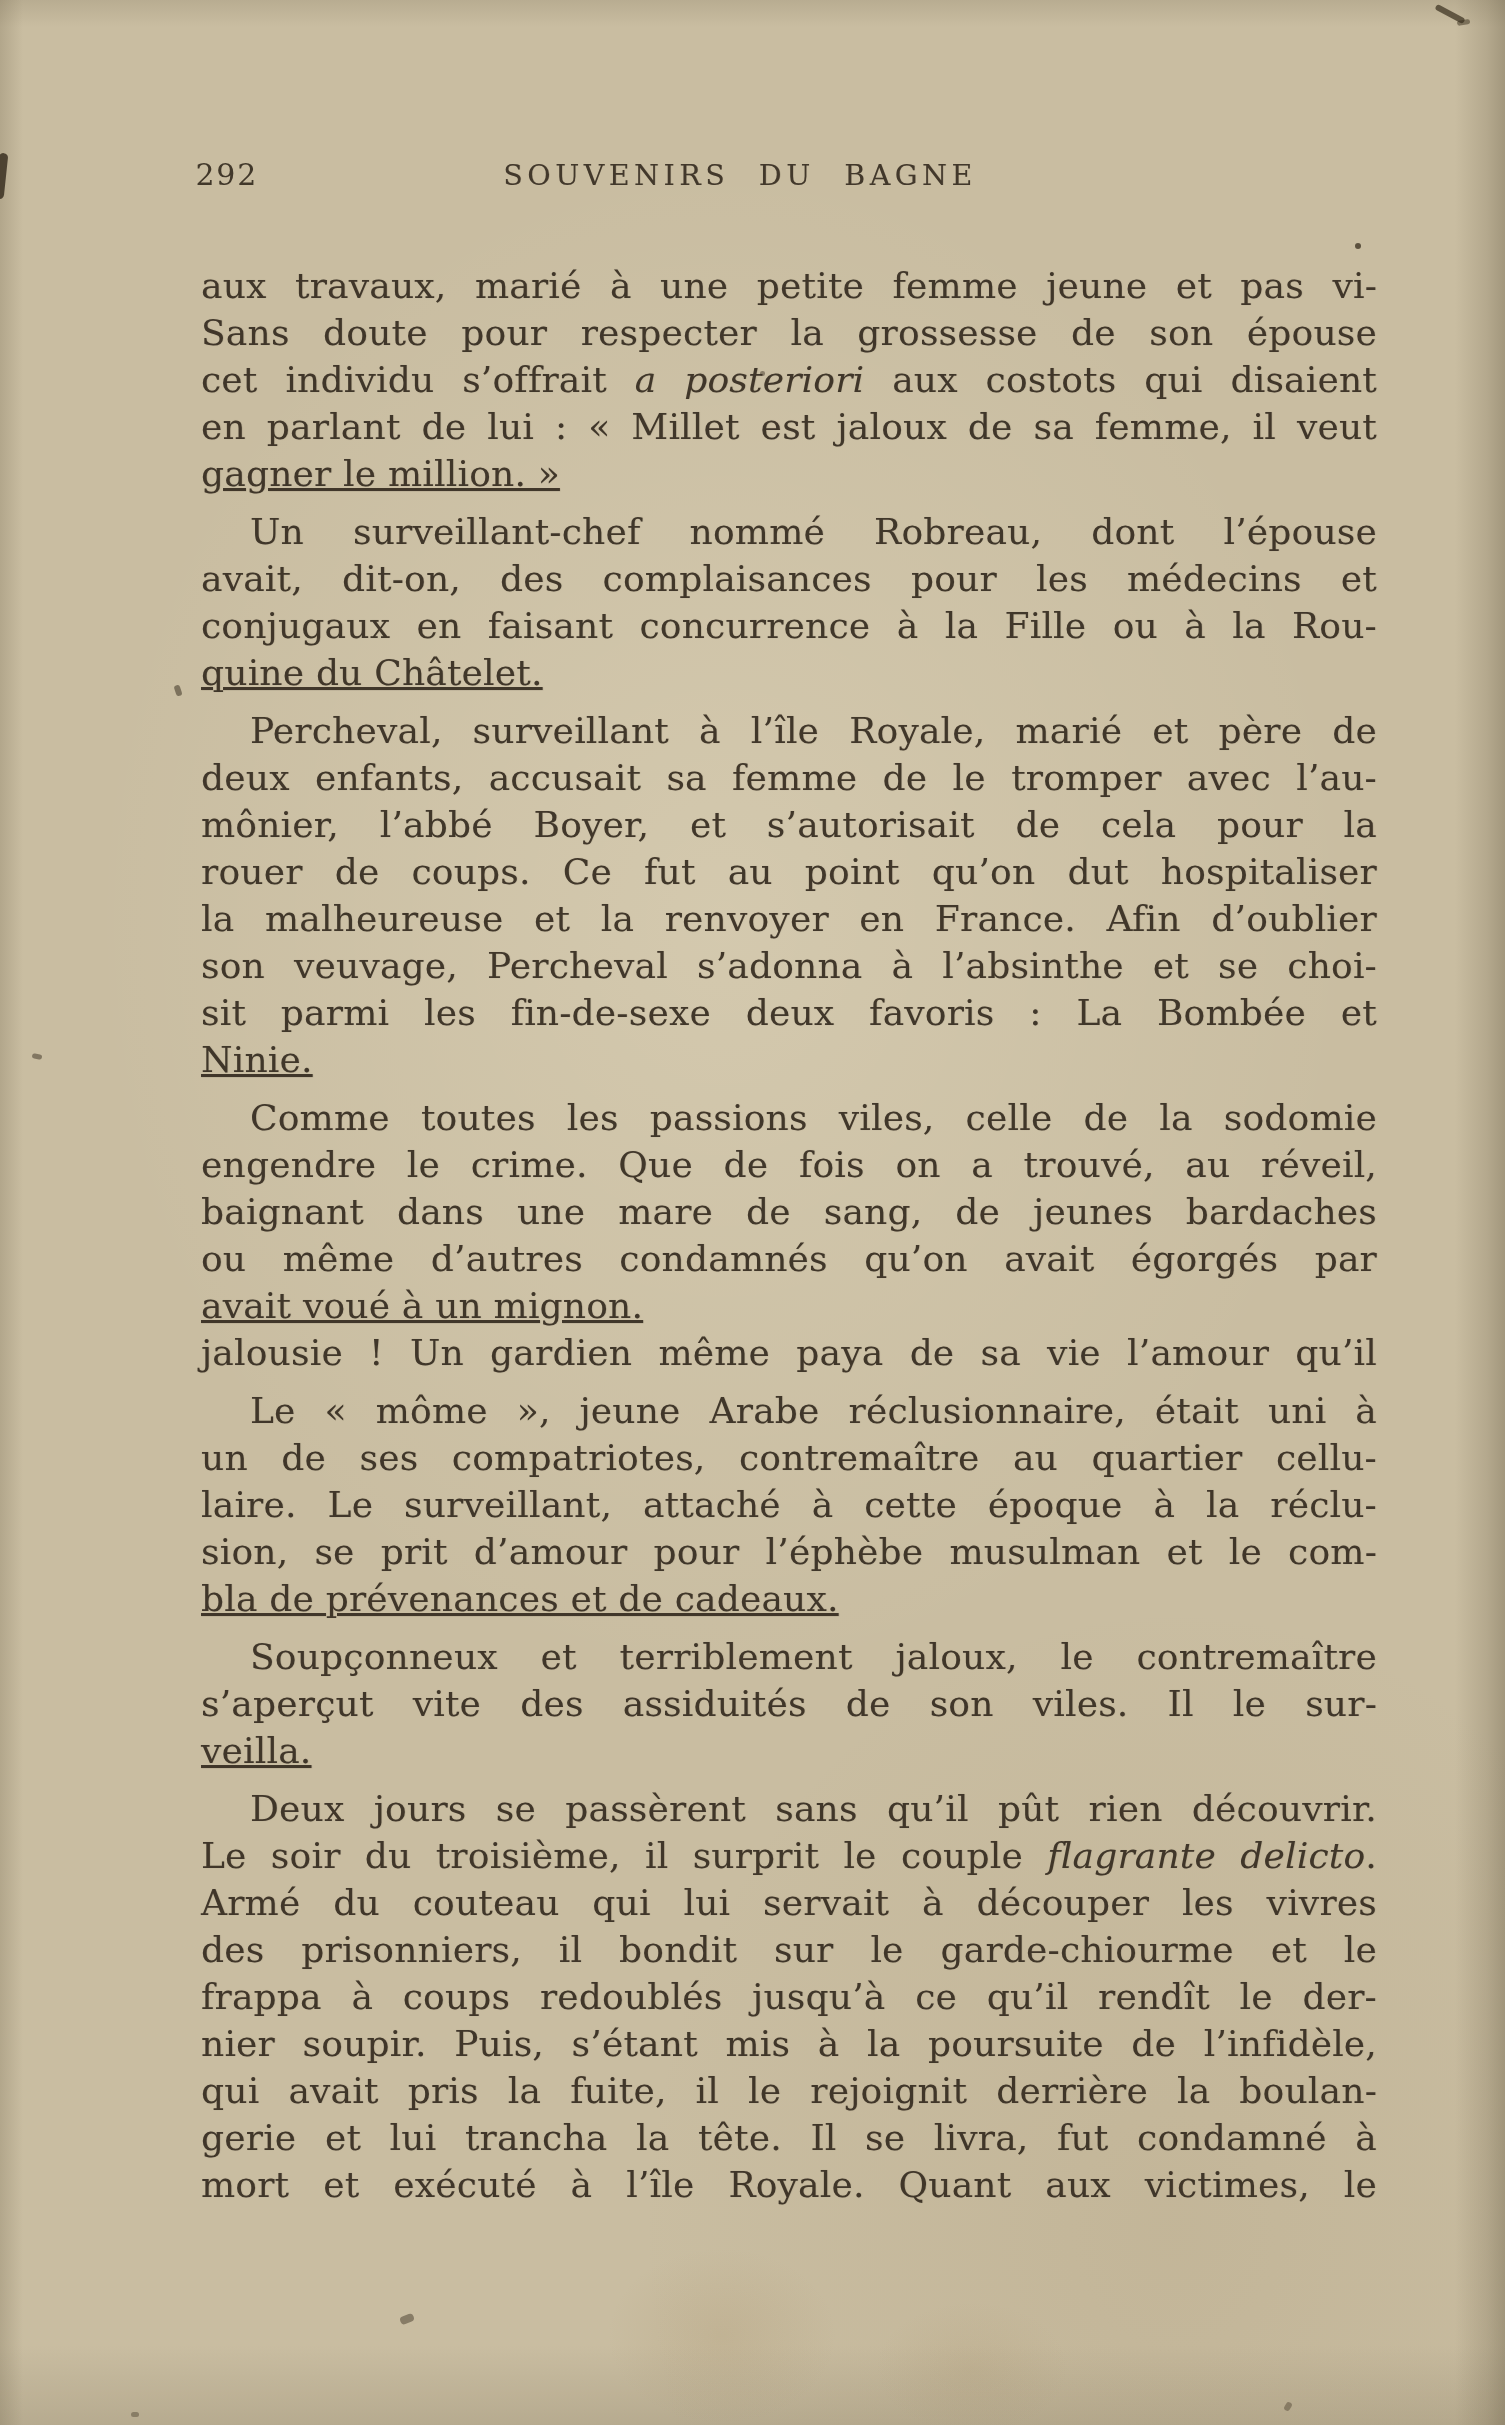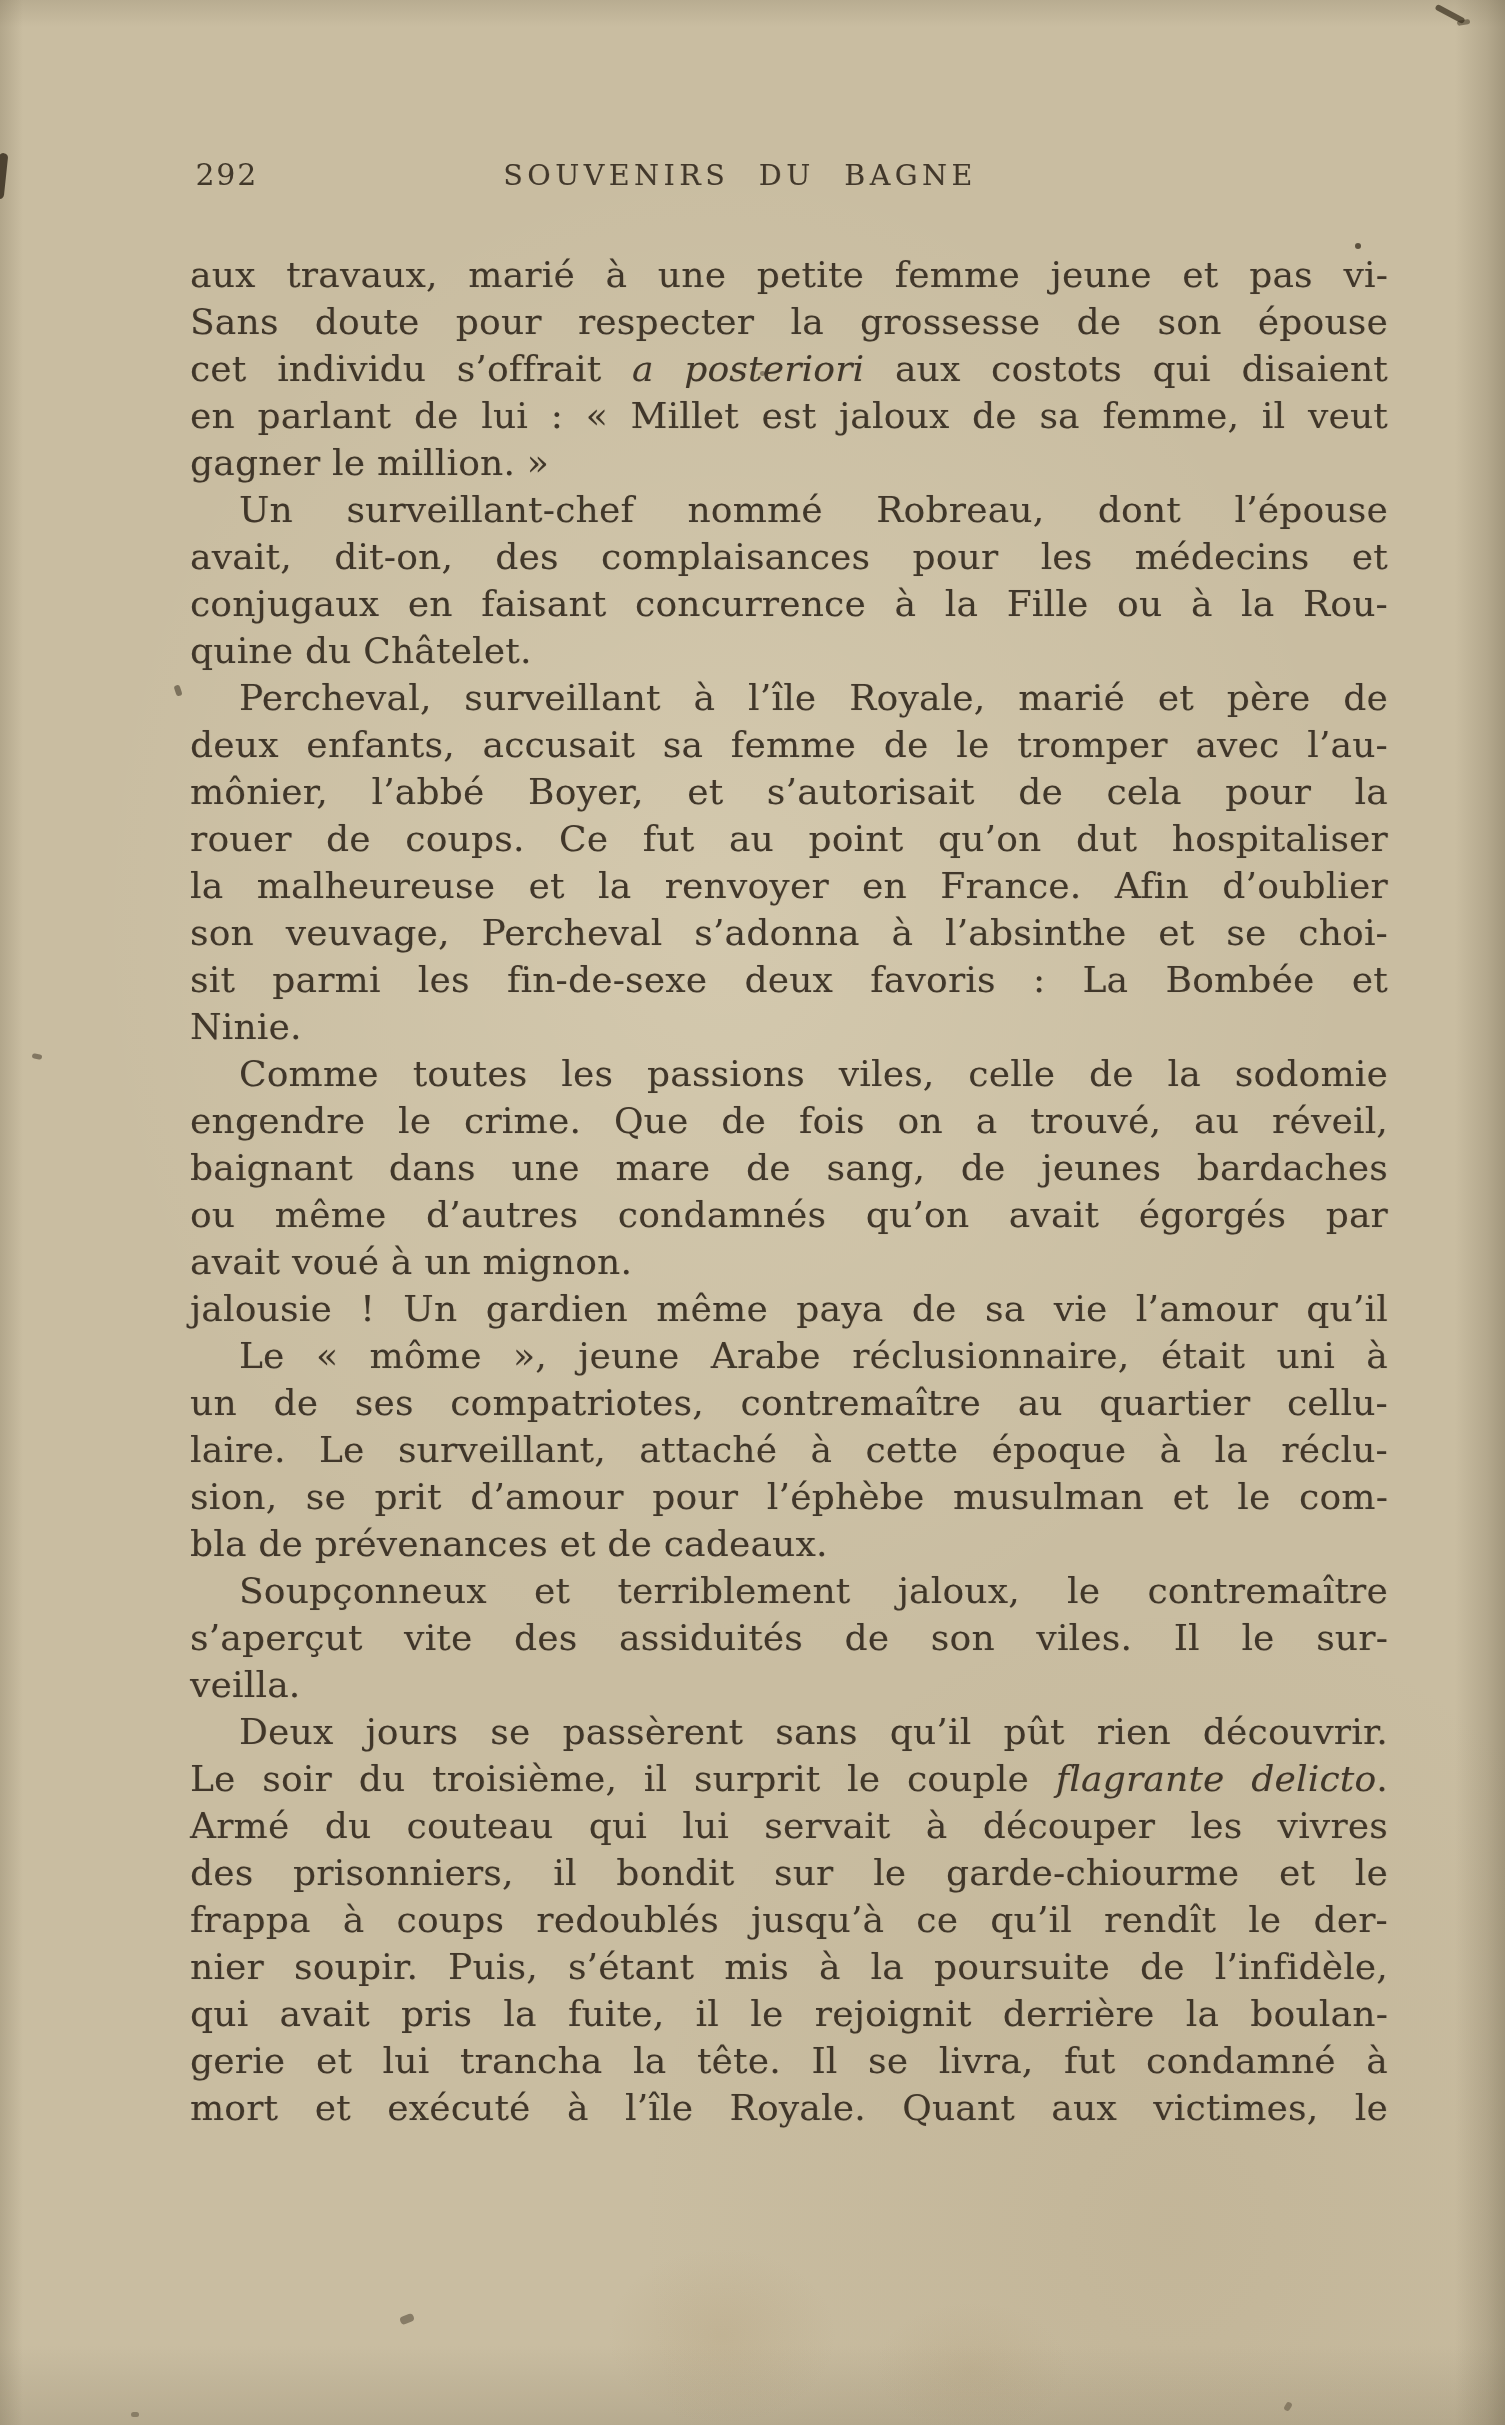--- a/index.html
+++ b/index.html
@@ -34,31 +34,31 @@
   .running-title{
     position:absolute;left:9px;right:107px;top:1.8px;text-align:center;
     font-size:28.5px;letter-spacing:4.5px;word-spacing:16px;
     color:rgba(58,48,36,0.92);
     text-shadow:0.4px 0.4px 0.5px rgba(58,48,36,0.25);
   }
   .page-body{
     position:absolute;left:190px;top:251px;width:1198px;
     color:rgba(56,46,34,0.93);
   }
-  .paragraph{margin:0;}
+  .paragraph{margin:11px;}
   .line{
     font-size:36px;line-height:47px;height:47px;
     text-align:justify;text-align-last:justify;
     white-space:normal;
     letter-spacing:0.2px;
     text-shadow:0.4px 0.4px 0.8px rgba(58,48,36,0.22);
   }
   .line.first{text-indent:49px;}
   .line.noindent{text-indent:0;}
-  .line.last{text-align-last:left;}
+  .line.last{text-align-last:left;text-decoration:underline;}
   .line i{font-style:italic;}
   
   .speck{position:absolute;background:rgba(55,45,30,0.75);border-radius:50%;pointer-events:none;}
   .mark-left-edge{left:-2.7px;top:153px;width:9px;height:46px;border-radius:4.5px;background:rgba(50,40,26,0.8);transform:rotate(6deg);}
   .mark-topright{left:1434px;top:10.7px;width:32px;height:6.2px;border-radius:3.6px;background:rgba(55,45,28,0.7);transform:rotate(28deg);}
   .mark-topright2{left:1457px;top:19.6px;width:12.5px;height:4.5px;border-radius:2.7px;background:rgba(55,45,28,0.5);transform:rotate(-10deg);}
   .speck-a{left:1355px;top:243px;width:6.2px;height:6.2px;}
   .speck-b{left:760px;top:371px;width:4.5px;height:4.5px;opacity:0.6;}
   .speck-c{left:175px;top:685px;width:6.2px;height:10.7px;border-radius:2.7px;transform:rotate(-18deg);opacity:0.7;}
   .speck-d{left:32px;top:1054px;width:9.8px;height:5.4px;border-radius:2.7px;transform:rotate(12deg);opacity:0.65;}

